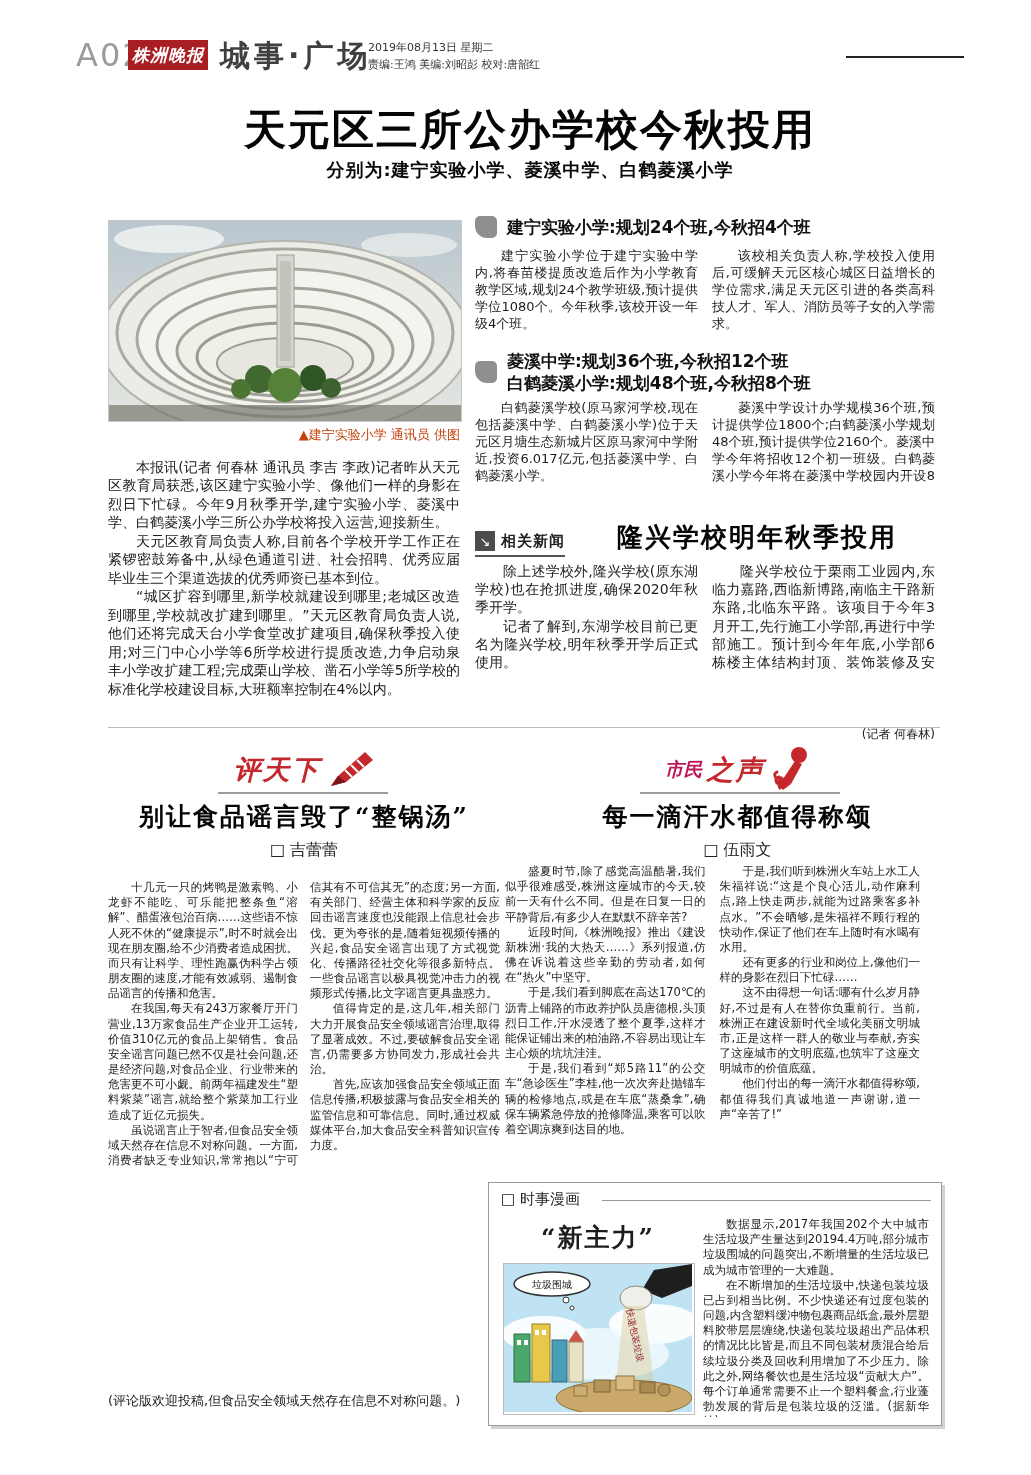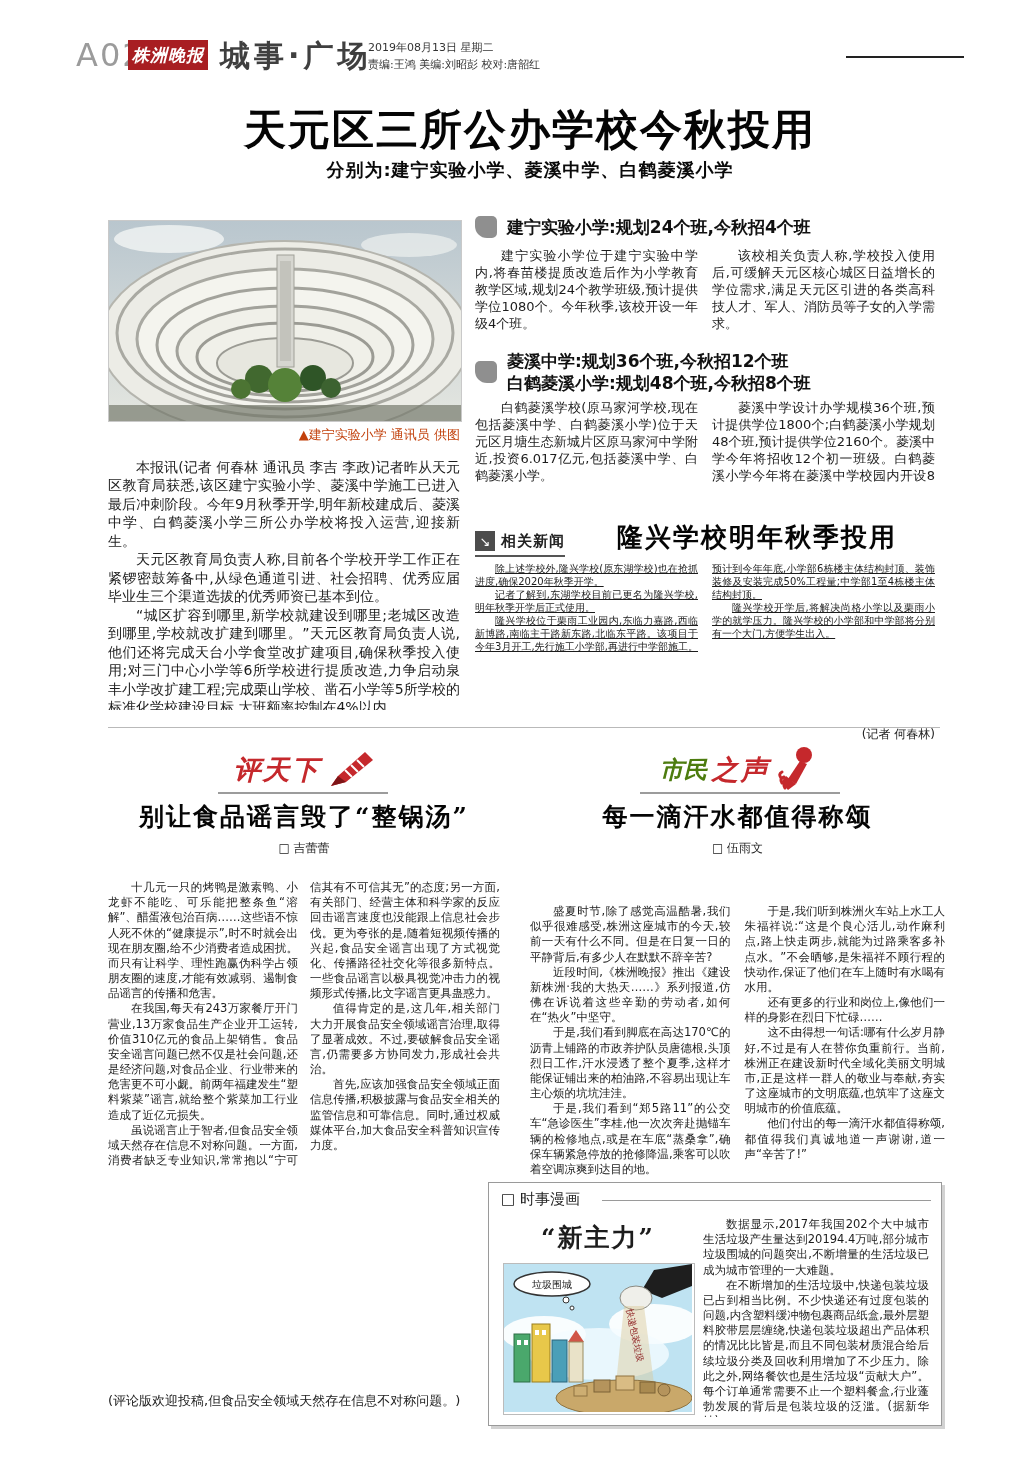--- a/index.html
+++ b/index.html
@@ -18,41 +18,41 @@
   .subhead{font-size:18px;font-weight:700;color:#0a0a0a;text-align:center;letter-spacing:1px;}
   
   .photo{border:1px solid #c9c9c9;overflow:hidden;}
   .caption{font-size:13px;color:#c2410c;text-align:right;}
   
   .par{margin:0;text-indent:2em;}
   .justify{text-align:justify;}
   .mainbody{font-size:14px;line-height:1.32;overflow:hidden;}
   .cols2{column-count:2;column-gap:14px;overflow:hidden;}
   .smallbody{font-size:13px;line-height:1.3;}
-  .newsbody{font-size:10px;line-height:1.3;text-decoration:underline;}
+  .newsbody{font-size:14px;line-height:1.3;}
   .tinybody{font-size:11.5px;line-height:1.32;}
   
   .sqicon{width:22px;height:22px;background:#8f8f8f;border-radius:5px 5px 5px 12px;}
   .sechead{font-size:17px;font-weight:700;color:#111;line-height:1.3;}
   .sechrow{display:flex;align-items:center;gap:10px;}
   
   .relrow{display:flex;align-items:flex-end;gap:14px;}
   .rel-label-wrap{display:flex;align-items:center;gap:6px;border-bottom:2px solid #555;padding-bottom:4px;}
   .relicon{width:20px;height:20px;background:#4c4c4c;color:#fff;font-size:13px;display:flex;align-items:center;justify-content:center;}
   .rellabel{font-size:15px;font-weight:700;color:#222;letter-spacing:1px;}
   .reltitle{font-size:26px;font-weight:800;color:#050505;letter-spacing:2px;flex:1;text-align:center;padding-bottom:2px;}
   .byline{font-size:12px;text-align:right;color:#222;margin-top:40px;}
   .divider{border-top:1px solid #b9b9b9;height:0;}
   
   .oplogo-row{display:flex;align-items:center;justify-content:center;gap:4px;}
   .oplogo-red{color:#c5282c;font-size:27px;font-weight:900;font-style:italic;letter-spacing:2px;}
-  .oplogo-dark{color:#4d7c0f;font-size:24px;font-weight:900;font-style:italic;text-align:right;}
+  .oplogo-dark{color:#be185d;font-size:19px;font-weight:900;font-style:italic;text-align:right;}
   .logounder{border-top:2px solid #9c9c9c;height:0;}
   .optitle{font-family:"DejaVu Serif","Liberation Serif",serif;font-size:25px;font-weight:900;color:#050505;text-align:center;letter-spacing:2px;}
-  .opauthor{font-size:12px;color:#222;text-align:center;}
+  .opauthor{font-size:16px;color:#222;text-align:center;}
   
   .cartoonbox{border:1px solid #9a9a9a;background:#fff;box-shadow:3px 3px 0 #d2d2d2;}
   .cartoonlabel{font-size:15px;color:#222;white-space:nowrap;}
   .cartoonline{flex:1;border-top:1px solid #9a9a9a;height:0;margin-left:8px;margin-top:1px;}
   .cartoontitle{font-family:"DejaVu Serif","Liberation Serif",serif;font-size:25px;font-weight:900;text-align:center;letter-spacing:2px;}
   .footnote{font-size:13px;color:#222;}
 </style>
 </head>
 <body>
 
@@ -94,21 +94,21 @@
       <circle cx="176" cy="164" r="17" fill="#558238"></circle>
       <circle cx="204" cy="157" r="13" fill="#2f5527"></circle>
       <circle cx="132" cy="168" r="10" fill="#4c7433"></circle>
       <circle cx="222" cy="167" r="10" fill="#3c6230"></circle>
       <rect x="0" y="184" width="352" height="16" fill="#6d7264" opacity="0.65"></rect>
     </svg>
   </div>
   <div class="abs caption" style="left:108px;top:426px;width:352px;">▲建宁实验小学  通讯员 供图</div>
 
   <div class="abs mainbody justify" style="left:108px;top:458px;width:352px;height:252px;">
-      <p class="par">本报讯(记者 何春林 通讯员 李吉 李政)记者昨从天元区教育局获悉,该区建宁实验小学、菱溪中学施工已进入最后冲刺阶段。今年9月秋季开学,明年新校建成后、菱溪中学、白鹤菱溪小学三所公办学校将投入运营,迎接新生。</p>
+      <p class="par">本报讯(记者 何春林 通讯员 李吉 李政)记者昨从天元区教育局获悉,该区建宁实验小学、像他们一样的身影在烈日下忙碌。今年9月秋季开学,建宁实验小学、菱溪中学、白鹤菱溪小学三所公办学校将投入运营,迎接新生。</p>
       <p class="par">天元区教育局负责人称,目前各个学校开学工作正在紧锣密鼓筹备中,从绿色通道引进、社会招聘、优秀应届毕业生三个渠道选拔的优秀师资已基本到位。</p>
       <p class="par">“城区扩容到哪里,新学校就建设到哪里;老城区改造到哪里,学校就改扩建到哪里。”天元区教育局负责人说,他们还将完成天台小学食堂改扩建项目,确保秋季投入使用;对三门中心小学等6所学校进行提质改造,力争启动泉丰小学改扩建工程;完成栗山学校、凿石小学等5所学校的标准化学校建设目标,大班额率控制在4%以内。</p>
     </div>
 
   <div class="abs sechrow" style="left:475px;top:216px;width:460px;">
     <div class="sqicon"></div>
     <div class="sechead">建宁实验小学:规划24个班,今秋招4个班</div>
   </div>
   <div class="abs cols2 smallbody justify" style="left:475px;top:248px;width:460px;height:104px;">
       <p class="par">建宁实验小学位于建宁实验中学内,将春苗楼提质改造后作为小学教育教学区域,规划24个教学班级,预计提供学位1080个。今年秋季,该校开设一年级4个班。</p>
@@ -171,21 +171,21 @@
     <svg width="42" height="48" viewBox="0 0 42 48">
       <circle cx="30" cy="9" r="8" fill="#c5282c"></circle>
       <polygon points="26,15 33,18 22,38 14,33" fill="#c5282c"></polygon>
       <path d="M8 26 Q4 28 7 32 M10 31 Q5 33 8 37 M13 36 Q8 38 11 42" stroke="#c5282c" stroke-width="3" fill="none" stroke-linecap="round"></path>
       <polygon points="12,30 22,38 14,44 7,36" fill="#c5282c"></polygon>
     </svg>
   </div>
   <div class="abs logounder" style="left:640px;top:792px;width:200px;"></div>
   <div class="abs optitle" style="left:530px;top:800px;width:415px;">每一滴汗水都值得称颂</div>
   <div class="abs opauthor" style="left:530px;top:840px;width:415px;">□ 伍雨文</div>
-  <div class="abs cols2 tinybody justify" style="left:530px;top:864px;width:415px;height:300px;column-gap:14px;margin-top:40px;">
+  <div class="abs cols2 tinybody justify" style="left:505px;top:864px;width:415px;height:300px;column-gap:14px;">
       <p class="par">盛夏时节,除了感觉高温酷暑,我们似乎很难感受,株洲这座城市的今天,较前一天有什么不同。但是在日复一日的平静背后,有多少人在默默不辞辛苦?</p>
       <p class="par">近段时间,《株洲晚报》推出《建设新株洲·我的大热天……》系列报道,仿佛在诉说着这些辛勤的劳动者,如何在“热火”中坚守。</p>
       <p class="par">于是,我们看到脚底在高达170℃的沥青上铺路的市政养护队员唐德根,头顶烈日工作,汗水浸透了整个夏季,这样才能保证铺出来的柏油路,不容易出现让车主心烦的坑坑洼洼。</p>
       <p class="par">于是,我们看到“郑5路11”的公交车“急诊医生”李桂,他一次次奔赴抛锚车辆的检修地点,或是在车底“蒸桑拿”,确保车辆紧急停放的抢修降温,乘客可以吹着空调凉爽到达目的地。</p>
       <p class="par">于是,我们听到株洲火车站上水工人朱福祥说:“这是个良心活儿,动作麻利点,路上快走两步,就能为过路乘客多补点水。”不会晒够,是朱福祥不顾行程的快动作,保证了他们在车上随时有水喝有水用。</p>
       <p class="par">还有更多的行业和岗位上,像他们一样的身影在烈日下忙碌……</p>
       <p class="par">这不由得想一句话:哪有什么岁月静好,不过是有人在替你负重前行。当前,株洲正在建设新时代全域化美丽文明城市,正是这样一群人的敬业与奉献,夯实了这座城市的文明底蕴,也筑牢了这座文明城市的价值底蕴。</p>
       <p class="par">他们付出的每一滴汗水都值得称颂,都值得我们真诚地道一声谢谢,道一声“辛苦了!”</p>
     </div>
 

